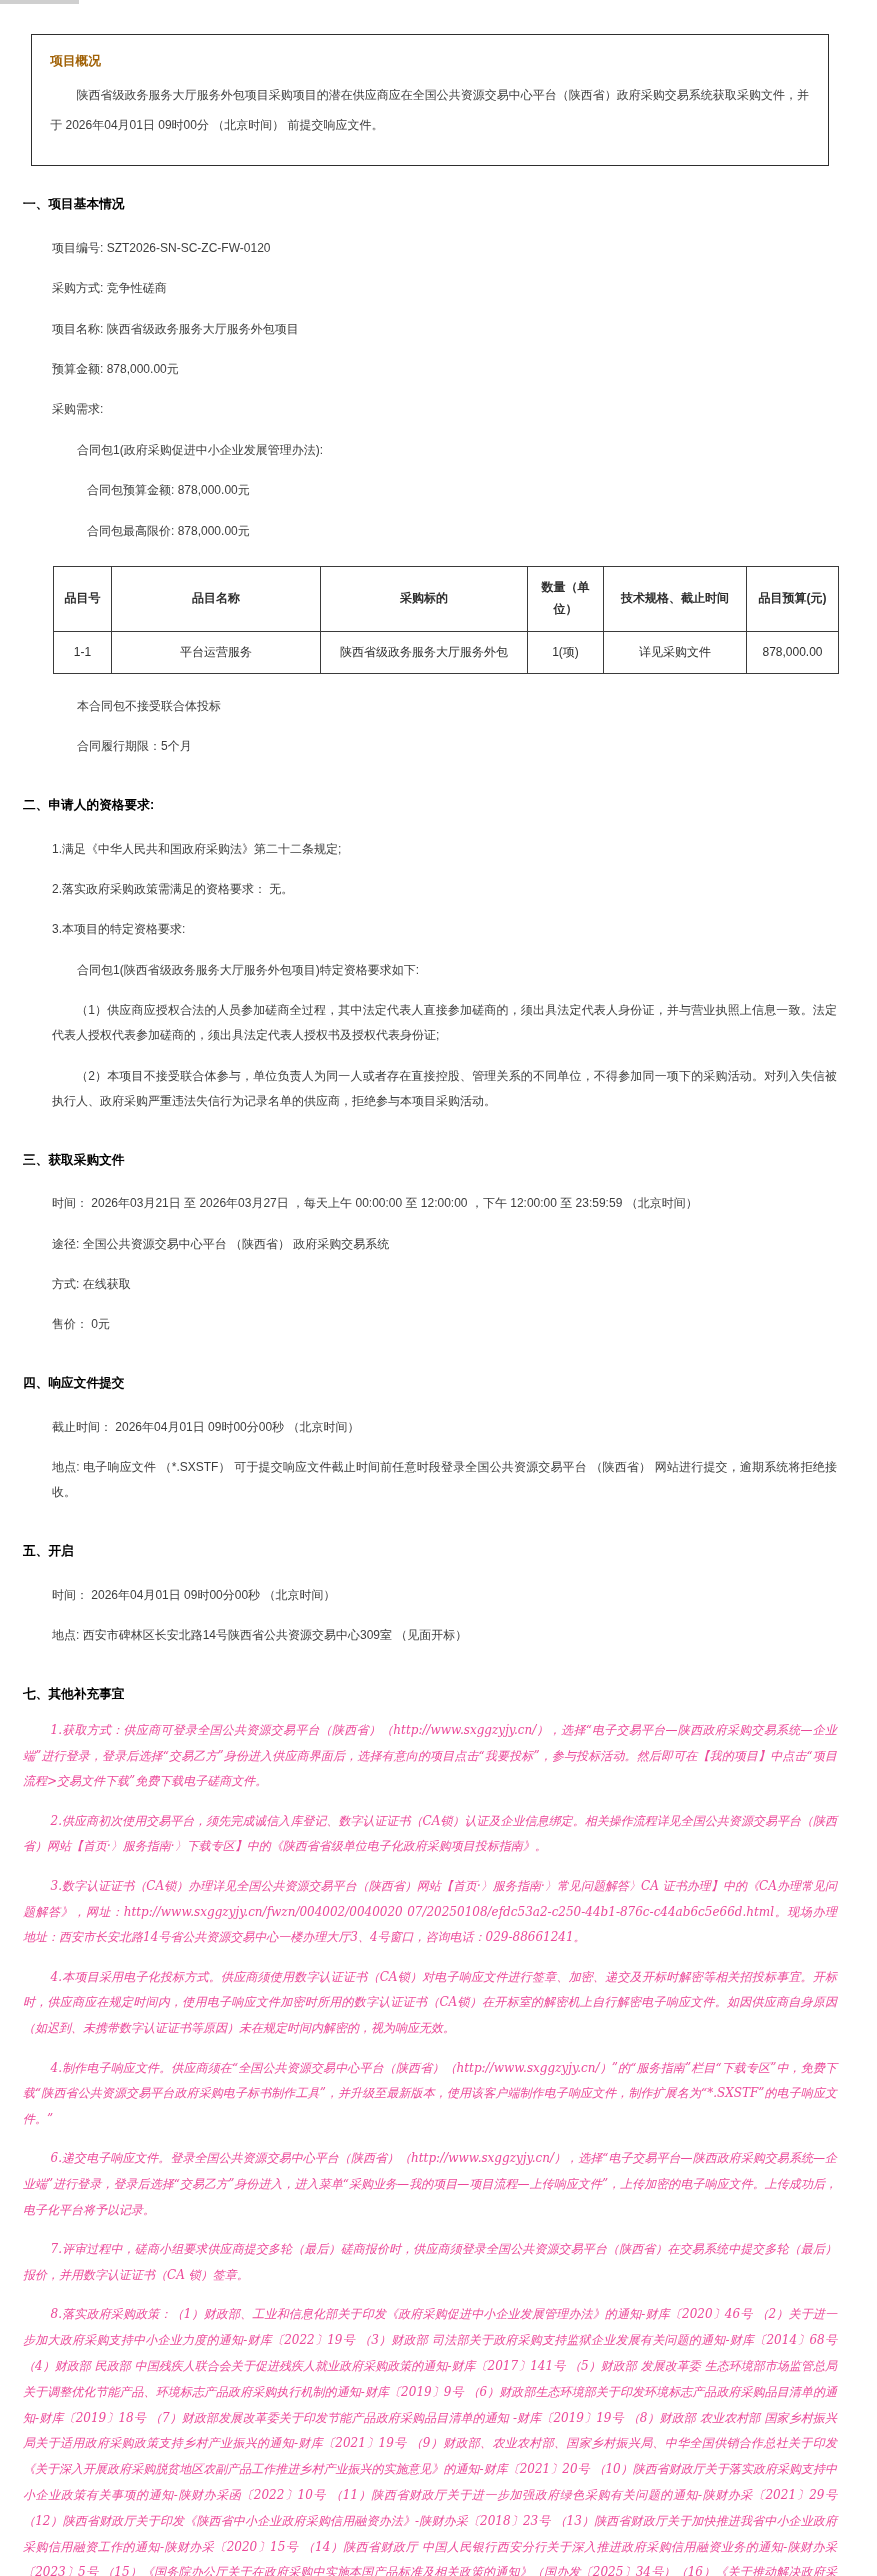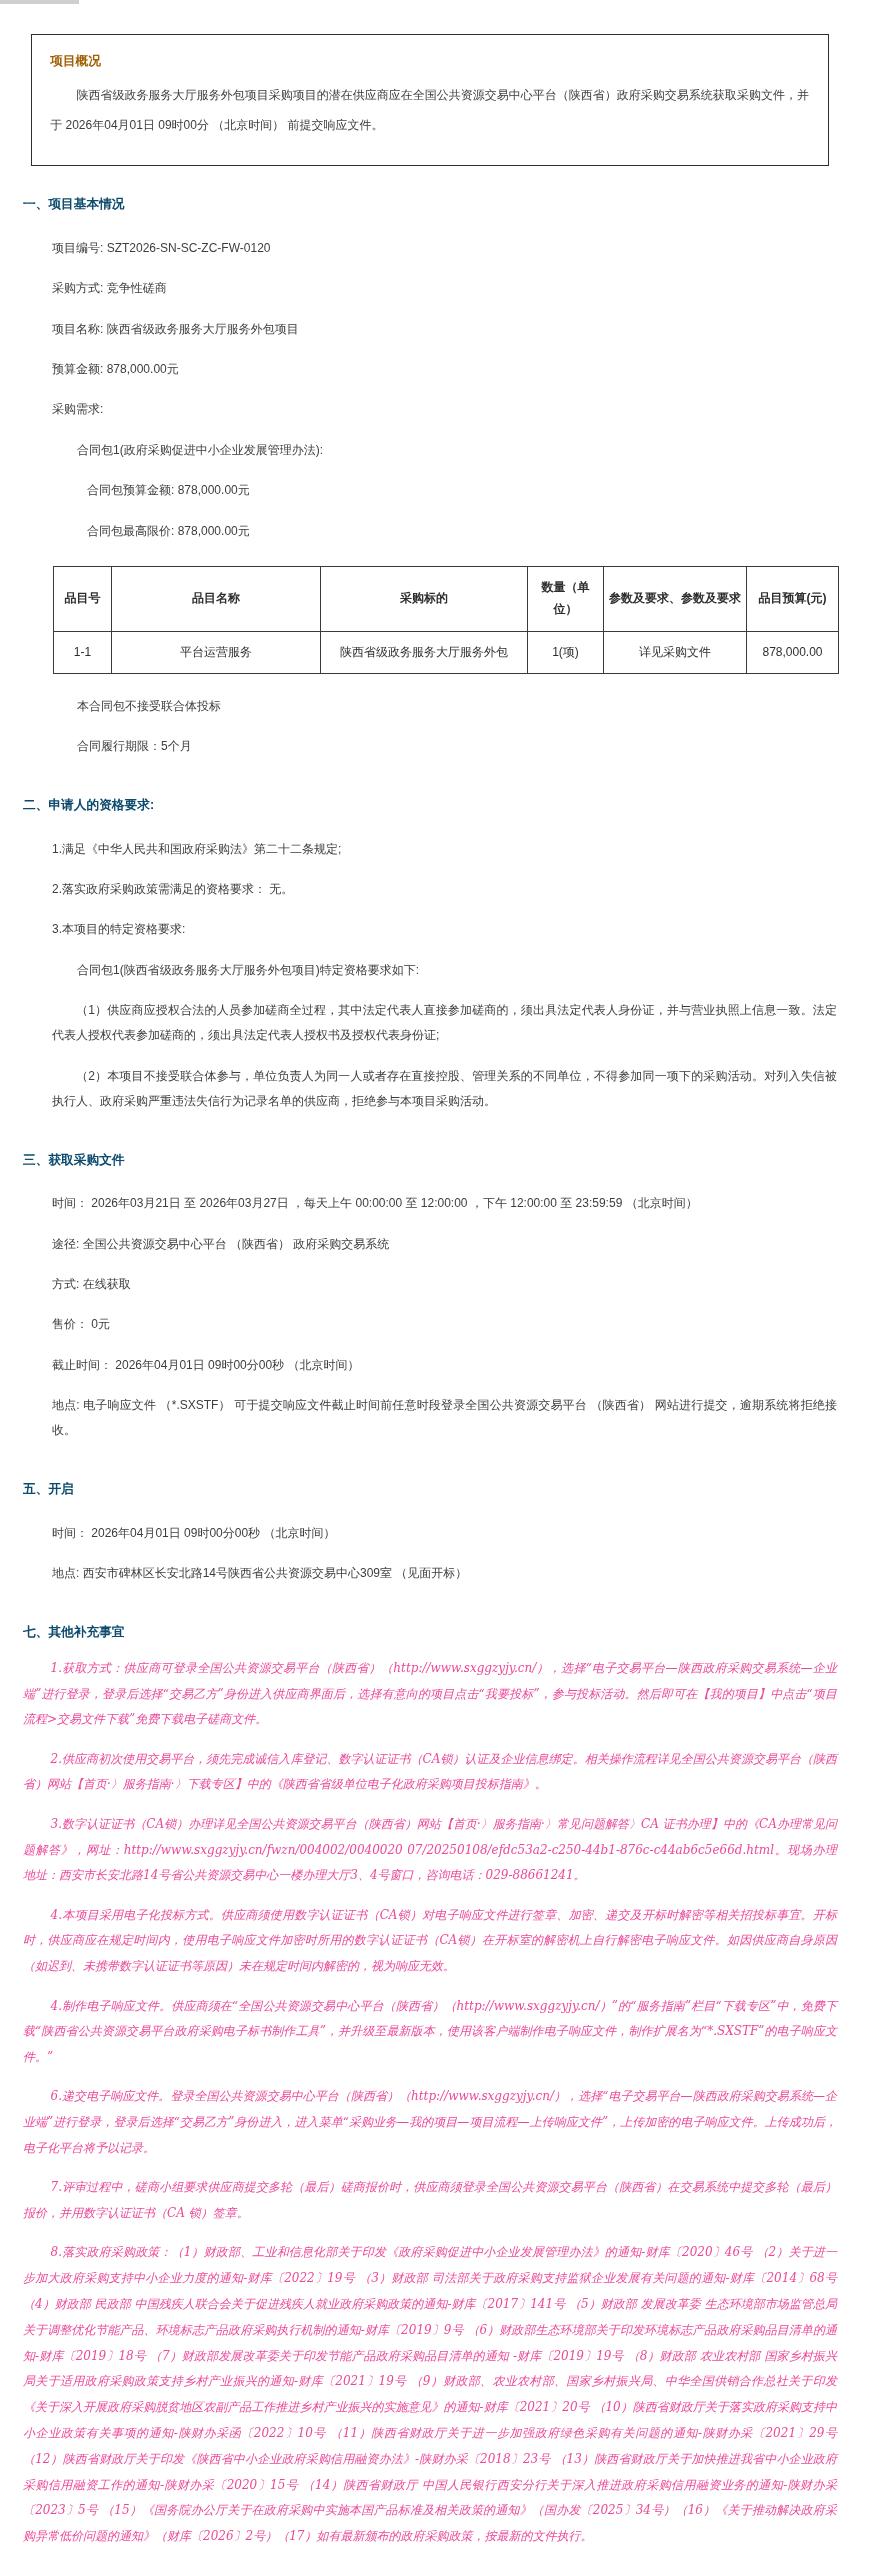--- a/index.html
+++ b/index.html
@@ -37,21 +37,21 @@
     margin: 6.8px 0 10px 0;
   }
   .overview-body {
     text-indent: 2.2em;
     line-height: 2.5;
     text-align: justify;
   }
   .sec-heading {
     font-weight: bold;
     font-size: 12.7px;
-    color: #0c4a6e;
+    color: #000000;
     margin: 30px 0 15px 0;
   }
   .p1 { margin: 0 0 0 29px; padding: 7.6px 0; line-height: 2.1; text-align: justify; }
   .p2 { margin-left: 54px; }
   .p3 { margin-left: 64px; }
   .hang2 { text-indent: 2em; }
   
   table.items {
     border-collapse: collapse;
     table-layout: fixed;
@@ -115,21 +115,21 @@
         <col style="width:76px">
           <col style="width:143px">
           <col style="width:92px">
       </colgroup>
       <thead>
         <tr>
           <th>品目号</th>
           <th>品目名称</th>
           <th>采购标的</th>
           <th>数量（单位）</th>
-          <th>参数及要求、参数及要求</th>
+          <th>技术规格、截止时间</th>
           <th>品目预算(元)</th>
         </tr>
       </thead>
       <tbody>
         <tr>
           <td>1-1</td>
           <td>平台运营服务</td>
           <td>陕西省级政务服务大厅服务外包</td>
           <td>1(项)</td>
           <td>详见采购文件</td>
@@ -154,20 +154,21 @@
 
   <div>
     <div class="sec-heading">三、获取采购文件</div>
     <div class="p1">时间：  2026年03月21日 至 2026年03月27日 ，每天上午 00:00:00 至 12:00:00 ，下午 12:00:00 至 23:59:59  （北京时间）</div>
     <div class="p1">途径: 全国公共资源交易中心平台 （陕西省） 政府采购交易系统</div>
     <div class="p1">方式: 在线获取</div>
     <div class="p1">售价：  0元</div>
   </div>
 
   <div>
+    <div class="sec-heading">四、响应文件提交</div>
     <div class="p1">截止时间：  2026年04月01日 09时00分00秒  （北京时间）</div>
     <div class="p1">地点: 电子响应文件 （*.SXSTF） 可于提交响应文件截止时间前任意时段登录全国公共资源交易平台 （陕西省） 网站进行提交，逾期系统将拒绝接收。</div>
   </div>
 
   <div>
     <div class="sec-heading">五、开启</div>
     <div class="p1">时间：  2026年04月01日 09时00分00秒  （北京时间）</div>
     <div class="p1">地点: 西安市碑林区长安北路14号陕西省公共资源交易中心309室 （见面开标）</div>
   </div>
 

